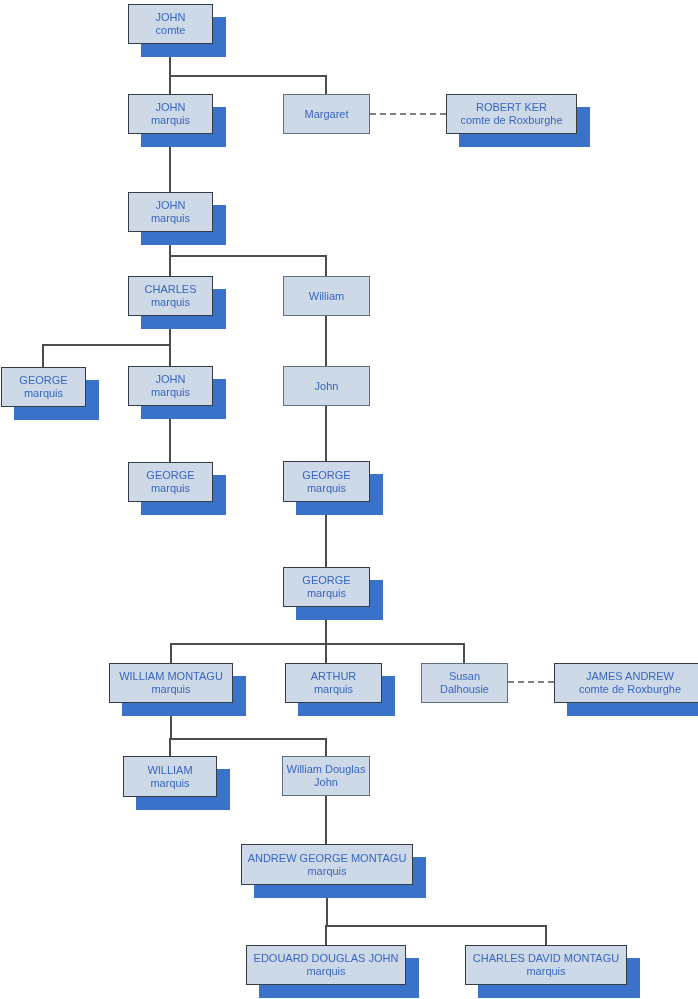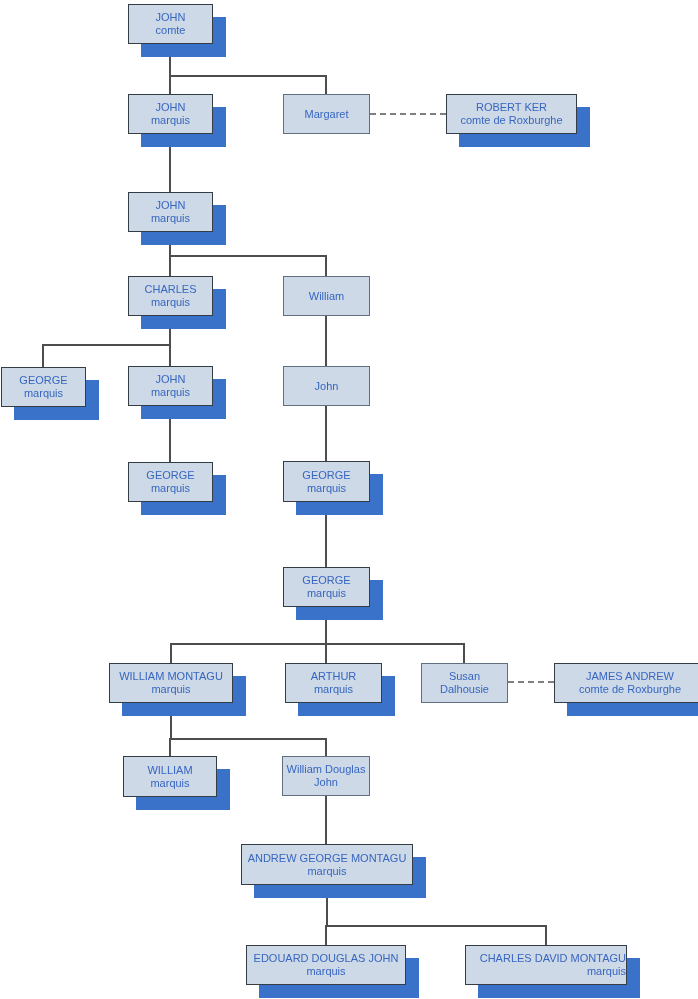--- a/index.html
+++ b/index.html
@@ -155,17 +155,17 @@
       <span>John</span>
     </div>
     <div class="node shadowed" style="left: 241px; top: 844px; width: 172px; height: 41px;">
       <span>ANDREW GEORGE MONTAGU</span>
       <span>marquis</span>
     </div>
     <div class="node shadowed" style="left: 246px; top: 945px; width: 160px; height: 40px;">
       <span>EDOUARD DOUGLAS JOHN</span>
       <span>marquis</span>
     </div>
-    <div class="node shadowed" style="left: 465px; top: 945px; width: 162px; height: 40px; align-items: flex-end;">
+    <div class="node shadowed" style="left: 465px; top: 945px; width: 162px; height: 40px;">
       <span>CHARLES DAVID MONTAGU</span>
       <span>marquis</span>
     </div>
   </div>
 
 </body></html>

